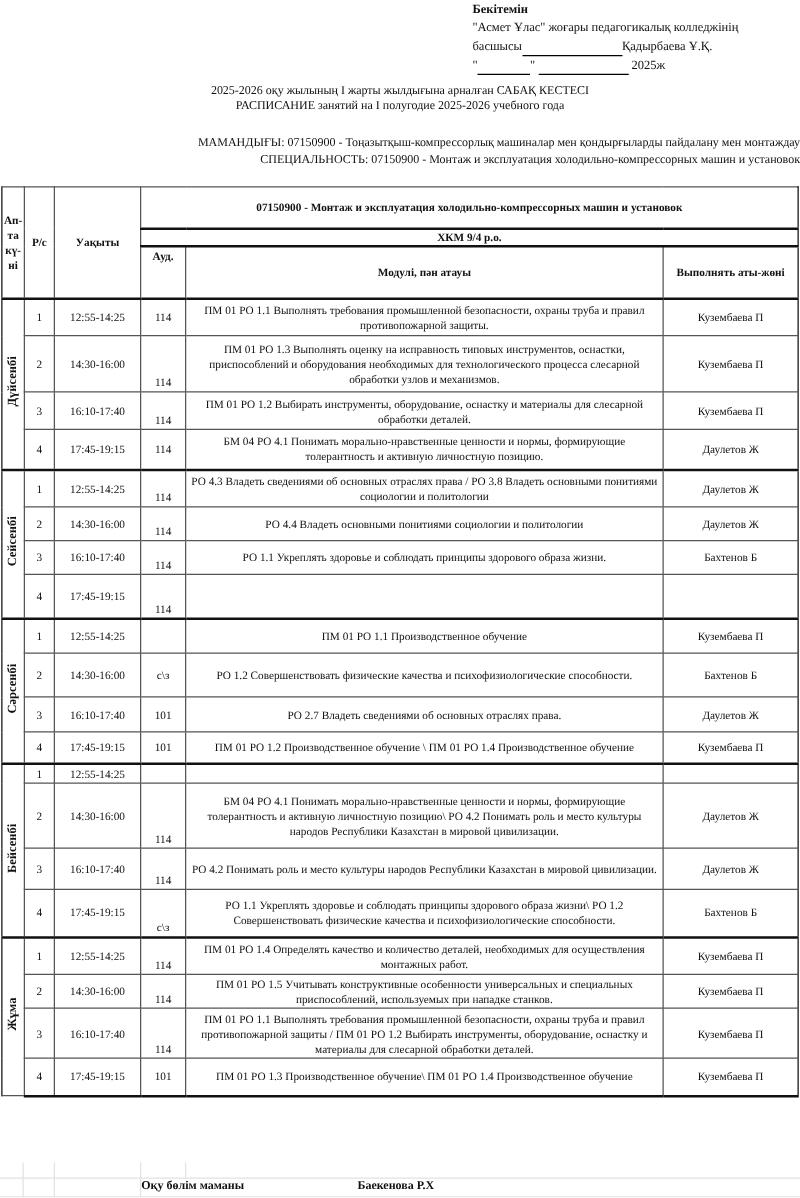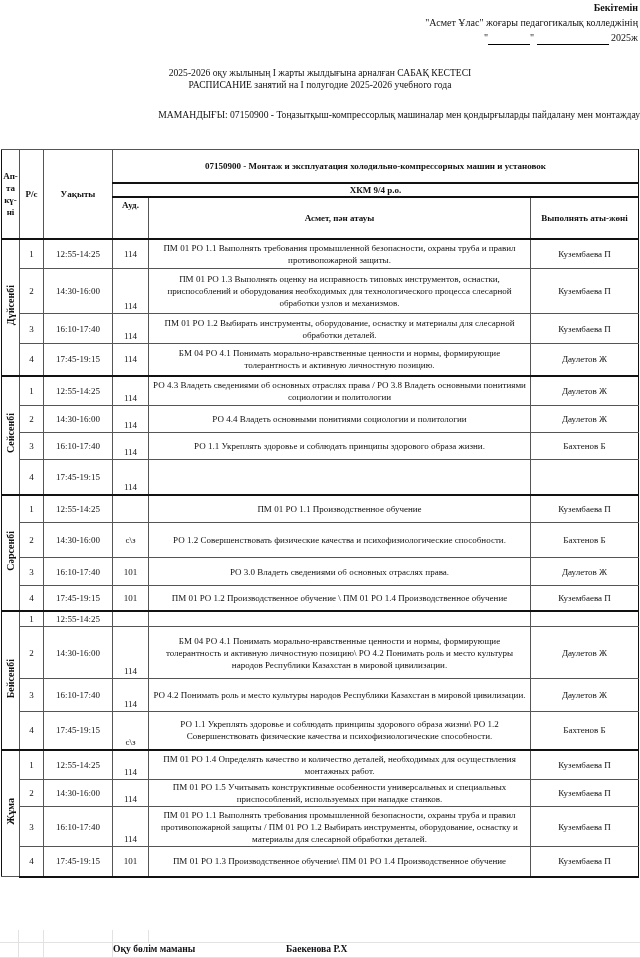--- a/index.html
+++ b/index.html
@@ -1,21 +1,21 @@
 <!DOCTYPE html>
 <html><head>
 <meta charset="utf-8">
 <style>
   * { box-sizing: border-box; }
   html, body { margin: 0; padding: 0; background: #ffffff; }
   body {
     width: 640px; height: 958px; overflow: hidden; position: relative;
     font-family: "Liberation Serif", "DejaVu Serif", serif; color: #111;
   }
-  .approve { position: absolute; right: 2px; top: 0; width: 260px; font-size: 10px; line-height: 15px; text-align: right; }
+  .approve { position: absolute; right: 2px; top: 0; width: 260px; font-size: 10px; line-height: 15px; text-align: left; }
   .approve .row { height: 15px; white-space: nowrap; }
   .approve .b { font-weight: bold; }
   .uline { display: inline-block; border-bottom: 1px solid #000; height: 11px; vertical-align: bottom; }
   .titles { position: absolute; left: 0; top: 67px; width: 640px; text-align: center; font-size: 9.6px; line-height: 12px; }
   .spec { position: absolute; left: 0; top: 108px; width: 640px; text-align: right; font-size: 9.6px; line-height: 13px; }
   .spec .grp { font-weight: bold; }
   table.sched {
     position: absolute; left: 1px; top: 149px; width: 637px;
     border-collapse: collapse; table-layout: fixed; font-size: 9px;
   }
@@ -33,33 +33,37 @@
   .gridlines { position: absolute; left: 0; top: 930px; width: 640px; height: 28px; }
   .gl { position: absolute; background: #e2e2e2; }
 </style>
 </head>
 <body>
 
 <div class="approve">
   <div class="row b">Бекітемін</div>
   <div class="row">"Асмет Ұлас" жоғары педагогикалық колледжінің</div>
   <div class="row">
+    <span>басшысы</span><span class="uline" style="width:80px"></span><span>Қадырбаева  Ұ.Қ.</span>
+  </div>
+  <div class="row">
     <span>"</span><span class="uline" style="width:42px"></span><span>"</span>
     <span class="uline" style="width:72px"></span>
     <span>2025ж</span>
   </div>
 </div>
 
 <div class="titles">
   <div>2025-2026 оқу жылының I жарты жылдығына арналған  САБАҚ КЕСТЕСІ</div>
   <div>РАСПИСАНИЕ занятий на I полугодие 2025-2026 учебного года</div>
 </div>
 
 <div class="spec">
   <div>МАМАНДЫҒЫ: 07150900 -  Тоңазытқыш-компрессорлық машиналар мен қондырғыларды пайдалану мен монтаждау</div>
+  <div>СПЕЦИАЛЬНОСТЬ: 07150900 - Монтаж и эксплуатация холодильно-компрессорных машин и установок</div>
 </div>
 
 <table class="sched">
   <colgroup>
     <col style="width:18px">
       <col style="width:24px">
       <col style="width:69px">
     <col style="width:36px">
       <col style="width:382px">
       <col style="width:108px">
@@ -69,21 +73,21 @@
       <td rowspan="3" class="hdr day-cell" style="font-size:9px;line-height:12px">Ап-та кү-ні</td>
       <td rowspan="3" class="hdr">Р/с</td>
       <td rowspan="3" class="hdr">Уақыты</td>
       <td colspan="3" class="hdr right-edge" style="border-bottom:2px solid #111">07150900 - Монтаж и эксплуатация холодильно-компрессорных машин и установок</td>
     </tr>
     <tr style="height:11px">
       <td colspan="3" class="hdr right-edge" style="line-height:10px;border-bottom:2px solid #111">ХКМ   9/4   р.о.</td>
     </tr>
     <tr style="height:42px">
       <td class="hdr" style="vertical-align:top">Ауд.</td>
-      <td class="hdr">Асмет, пән атауы</td>
+      <td class="hdr">Модулі, пән атауы</td>
       <td class="hdr right-edge">Выполнять аты-жөні</td>
     </tr>
   <tr class="thick-top" style="height: 30px;">
         <td rowspan="4" class="day-cell"><span class="day-label">Дүйсенбі</span></td>
         <td>1</td>
         <td>12:55-14:25</td>
         <td>114</td>
         <td class="subj">ПМ 01 РО 1.1 Выполнять требования промышленной безопасности, охраны труба и правил противопожарной защиты.</td>
         <td class="teacher right-edge">Куземба­ева П</td>
       </tr>
@@ -149,21 +153,21 @@
         <td>2</td>
         <td>14:30-16:00</td>
         <td>с\з</td>
         <td class="subj">РО 1.2 Совершенствовать физические качества и психофизиологические способности.</td>
         <td class="teacher right-edge">Бахтенов Б</td>
       </tr>
       <tr style="height: 28px;">
         <td>3</td>
         <td>16:10-17:40</td>
         <td>101</td>
-        <td class="subj">РО 3.0 Владеть сведениями об основных отраслях права.</td>
+        <td class="subj">РО 2.7 Владеть сведениями об основных отраслях права.</td>
         <td class="teacher right-edge">Даулетов Ж</td>
       </tr>
       <tr style="height: 25px;">
         <td>4</td>
         <td>17:45-19:15</td>
         <td>101</td>
         <td class="subj">ПМ 01 РО 1.2 Производственное обучение \ ПМ 01 РО 1.4  Производственное обучение</td>
         <td class="teacher right-edge">Куземба­ева П</td>
       </tr>
       <tr class="thick-top" style="height: 16px;">

